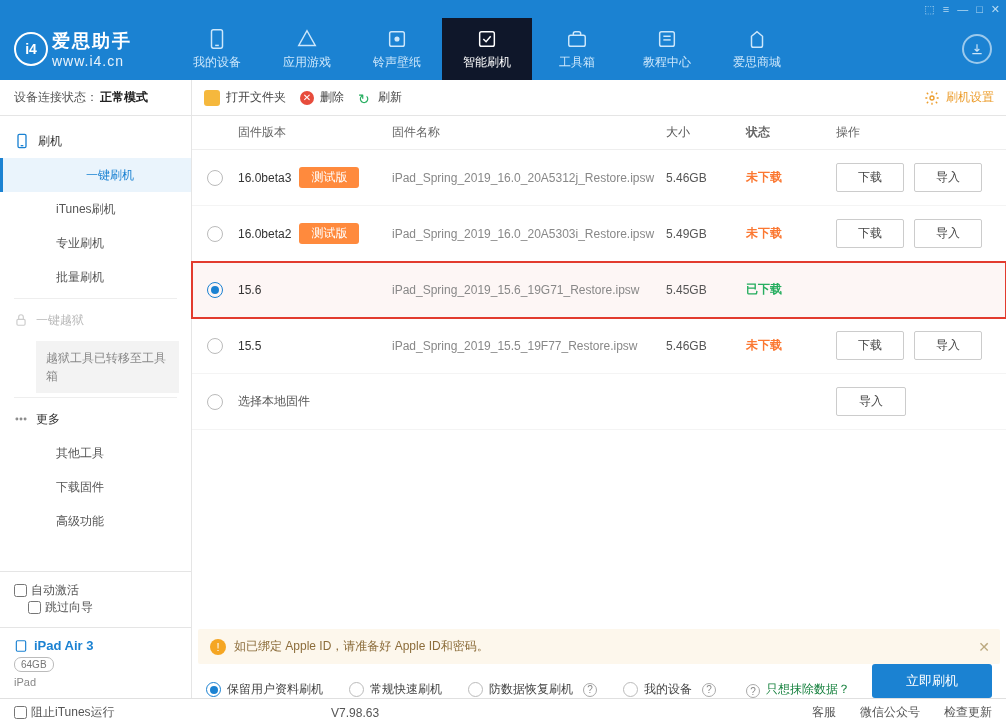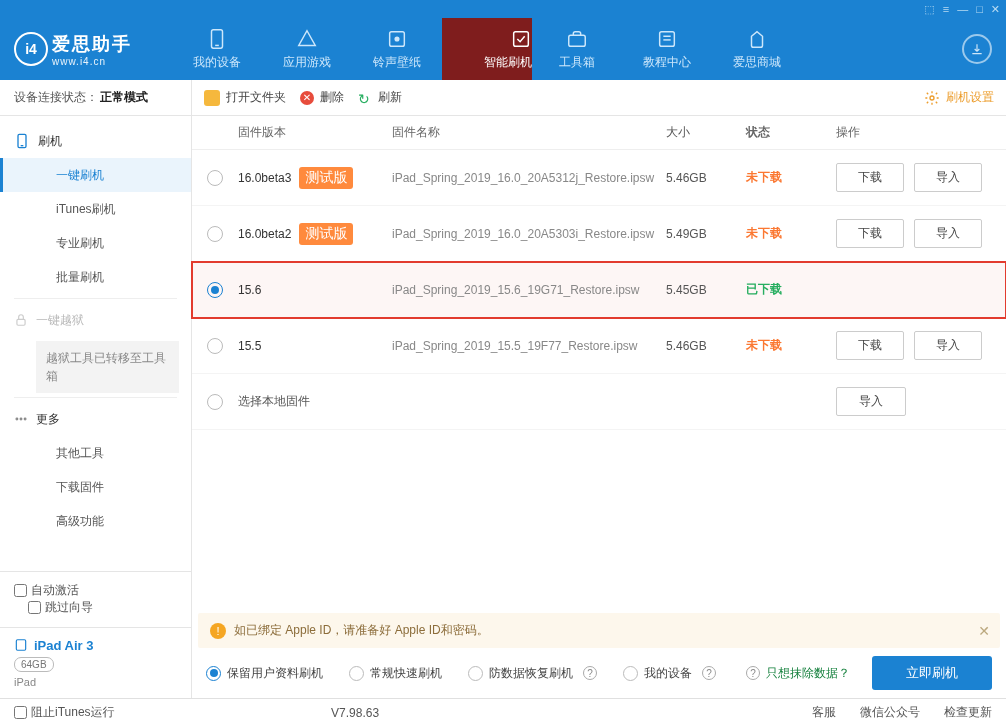--- a/index.html
+++ b/index.html
@@ -8,48 +8,48 @@
 
 .titlebar { height:18px; background:#1b82d2; display:flex; justify-content:flex-end; align-items:center; padding-right:6px; gap:8px; }
 .titlebar span { color:#b9dcf3; font-size:11px; }
 
 
 .header { height:62px; background:#1b82d2; display:flex; align-items:center; padding:0 14px; color:#fff; }
 .logo { display:flex; align-items:center; gap:4px; }
 .logo-badge { width:34px; height:34px; border:2px solid #fff; border-radius:50%; display:flex; align-items:center; justify-content:center; font-weight:bold; font-size:14px; }
 .logo-text { display:flex; flex-direction:column; }
 .logo-text .t1 { font-size:18px; font-weight:bold; letter-spacing:2px; }
-.logo-text .t2 { font-size:10px; letter-spacing:1px; opacity:.9; }
+.logo-text .t2 { font-size:14px; letter-spacing:1px; opacity:.9; }
 .navtabs { display:flex; margin-left:40px; height:100%; }
 .navtab { width:90px; display:flex; flex-direction:column; align-items:center; justify-content:center; gap:4px; color:#cde7fb; cursor:default; }
-.navtab.active { background:#7f1d1d; color:#fff;align-items:flex-end; }
+.navtab.active { background:#0f172a; color:#fff; }
 .navtab-icon { width:22px; height:22px; display:flex; align-items:center; justify-content:center; }
 .navtab-label { font-size:12px; }
 .header-right { margin-left:auto; width:30px; height:30px; border:2px solid #9bc9ec; border-radius:50%; display:flex; align-items:center; justify-content:center; color:#cfe6f8; }
 
 
 .content { display:flex; height:calc(726px - 18px - 62px - 28px); }
 
 
 .sidebar { width:192px; border-right:1px solid #e5e5e5; display:flex; flex-direction:column; }
 .conn-status { height:36px; border-bottom:1px solid #e5e5e5; display:flex; align-items:center; padding:0 14px; font-size:12px; color:#555; }
 .conn-status b { color:#222; margin-left:2px; }
 .side-section { padding:8px 0; }
 .side-item { height:34px; display:flex; align-items:center; padding-left:24px; color:#333; gap:10px; }
 .side-item.section-head { font-weight:500; color:#333; padding-left:14px; gap:8px; }
 .side-item.sub { padding-left:56px; color:#555; }
-.side-item.sub.active { background:#eaf4fc; color:#1b82d2; border-left:3px solid #1b82d2; padding-left:53px; }
+.side-item.sub.active { background:#eaf4fc; color:#1b82d2; border-left:3px solid #1b82d2; padding-left:83px; }
 .side-item.disabled { color:#b8b8b8; }
 .side-note { background:#f3f3f3; margin:4px 12px 4px 36px; padding:8px 10px; color:#888; font-size:12px; line-height:1.5; }
 .side-sep { height:1px; background:#eee; margin:4px 14px; }
 .sidebar-bottom { margin-top:auto; border-top:1px solid #e5e5e5; padding:10px 14px; }
 .chk { display:flex; align-items:center; gap:4px; color:#555; font-size:12px; }
 .chk input { width:13px; height:13px; }
 .device-card { border-top:1px solid #e5e5e5; padding:10px 14px; }
-.device-name { color:#1b82d2; font-weight:bold; font-size:13px; display:flex; align-items:flex-start; gap:6px; }
+.device-name { color:#1b82d2; font-weight:bold; font-size:13px; display:flex; align-items:flex-end; gap:6px; }
 .cap-badge { display:inline-block; border:1px solid #bbb; border-radius:7px; padding:1px 6px; font-size:10px; color:#777; margin-top:4px; }
 .device-kind { color:#888; font-size:11px; margin-top:4px; }
 
 
 .main { flex:1; display:flex; flex-direction:column; }
 .toolbar { height:36px; border-bottom:1px solid #e5e5e5; display:flex; align-items:center; padding:0 12px; gap:14px; }
 .tool-btn { display:flex; align-items:center; gap:6px; color:#444; font-size:12px; }
 .tool-ic { width:16px; height:16px; display:flex; align-items:center; justify-content:center; border-radius:3px; }
 .folder-ic { background:#f5b83d; }
 .red-x { width:14px; height:14px; border-radius:50%; background:#e74c3c; color:#fff; font-size:10px; display:flex; align-items:center; justify-content:center; }
@@ -60,31 +60,31 @@
 .columns { height:34px; border-bottom:1px solid #eee; display:flex; align-items:center; color:#666; font-size:12px; }
 .row { height:56px; border-bottom:1px solid #f4f4f4; display:flex; align-items:center; }
 .row.sel { outline:2px solid #e23b2e; outline-offset:-1px; background:#fdf6f5; }
 .c-radio { width:46px; display:flex; justify-content:center; }
 .c-ver { width:154px; display:flex; align-items:center; gap:8px; }
 .c-name { flex:1; color:#888; font-size:12px; }
 .c-size { width:80px; text-align:left; color:#555; }
 .c-status { width:90px; color:#fb7832;font-weight:bold; }
 .c-status.done { color:#27ae60; }
 .c-actions { width:170px; display:flex; gap:10px; padding-right:24px; }
-.beta-badge { background:#ff8a3d; color:#fff; font-size:14px; padding:2px 6px; border-radius:3px; }
+.beta-badge { background:#ff8a3d; color:#fff; font-size:12px; padding:2px 12px; border-radius:3px; }
 .radio { width:16px; height:16px; border:1px solid #bbb; border-radius:50%; display:flex; align-items:center; justify-content:center; }
 .radio.checked { border-color:#1b82d2; }
 .radio.checked::after { content:""; width:8px; height:8px; background:#1b82d2; border-radius:50%; }
 .btn { border:1px solid #ccc; background:#fff; padding:5px 0; width:70px; text-align:center; border-radius:2px; color:#444; font-size:12px; }
 
 
 .tip-strip { background:#fdf7ec; margin:4px 6px 0 6px; padding:9px 12px; display:flex; align-items:center; color:#8c6d3b; border-radius:2px; position:relative; }
 .tip-strip .warn-ic { width:16px; height:16px; background:#f5a623; border-radius:50%; color:#fff; display:flex; align-items:center; justify-content:center; font-size:11px; margin-right:8px; }
 .tip-strip .close-x { position:absolute; right:10px; color:#bba87e; font-size:14px; }
-.flash-bar { padding:8px 14px; display:flex; align-items:center; }
+.flash-bar { padding:0 14px; display:flex; align-items:flex-end; }
 .opt { display:flex; align-items:center; gap:6px; margin-right:26px; font-size:12px; color:#444; }
 .opt .radio { width:15px; height:15px; }
 .qmark { width:14px; height:14px; border:1px solid #aaa; border-radius:50%; color:#888; font-size:10px; display:flex; align-items:center; justify-content:center; margin-left:4px; }
 .only-erase { color:#15803d; margin-left:6px; }
 .action-btn { margin-left:auto; background:#1b82d2; color:#fff; padding:8px 34px; border-radius:3px; font-size:13px; }
 
 
 .footer { height:28px; border-top:1px solid #e0e0e0; display:flex; align-items:center; padding:0 14px; font-size:12px; color:#555; }
 .footer .right { margin-left:auto; display:flex; gap:24px; }
 

